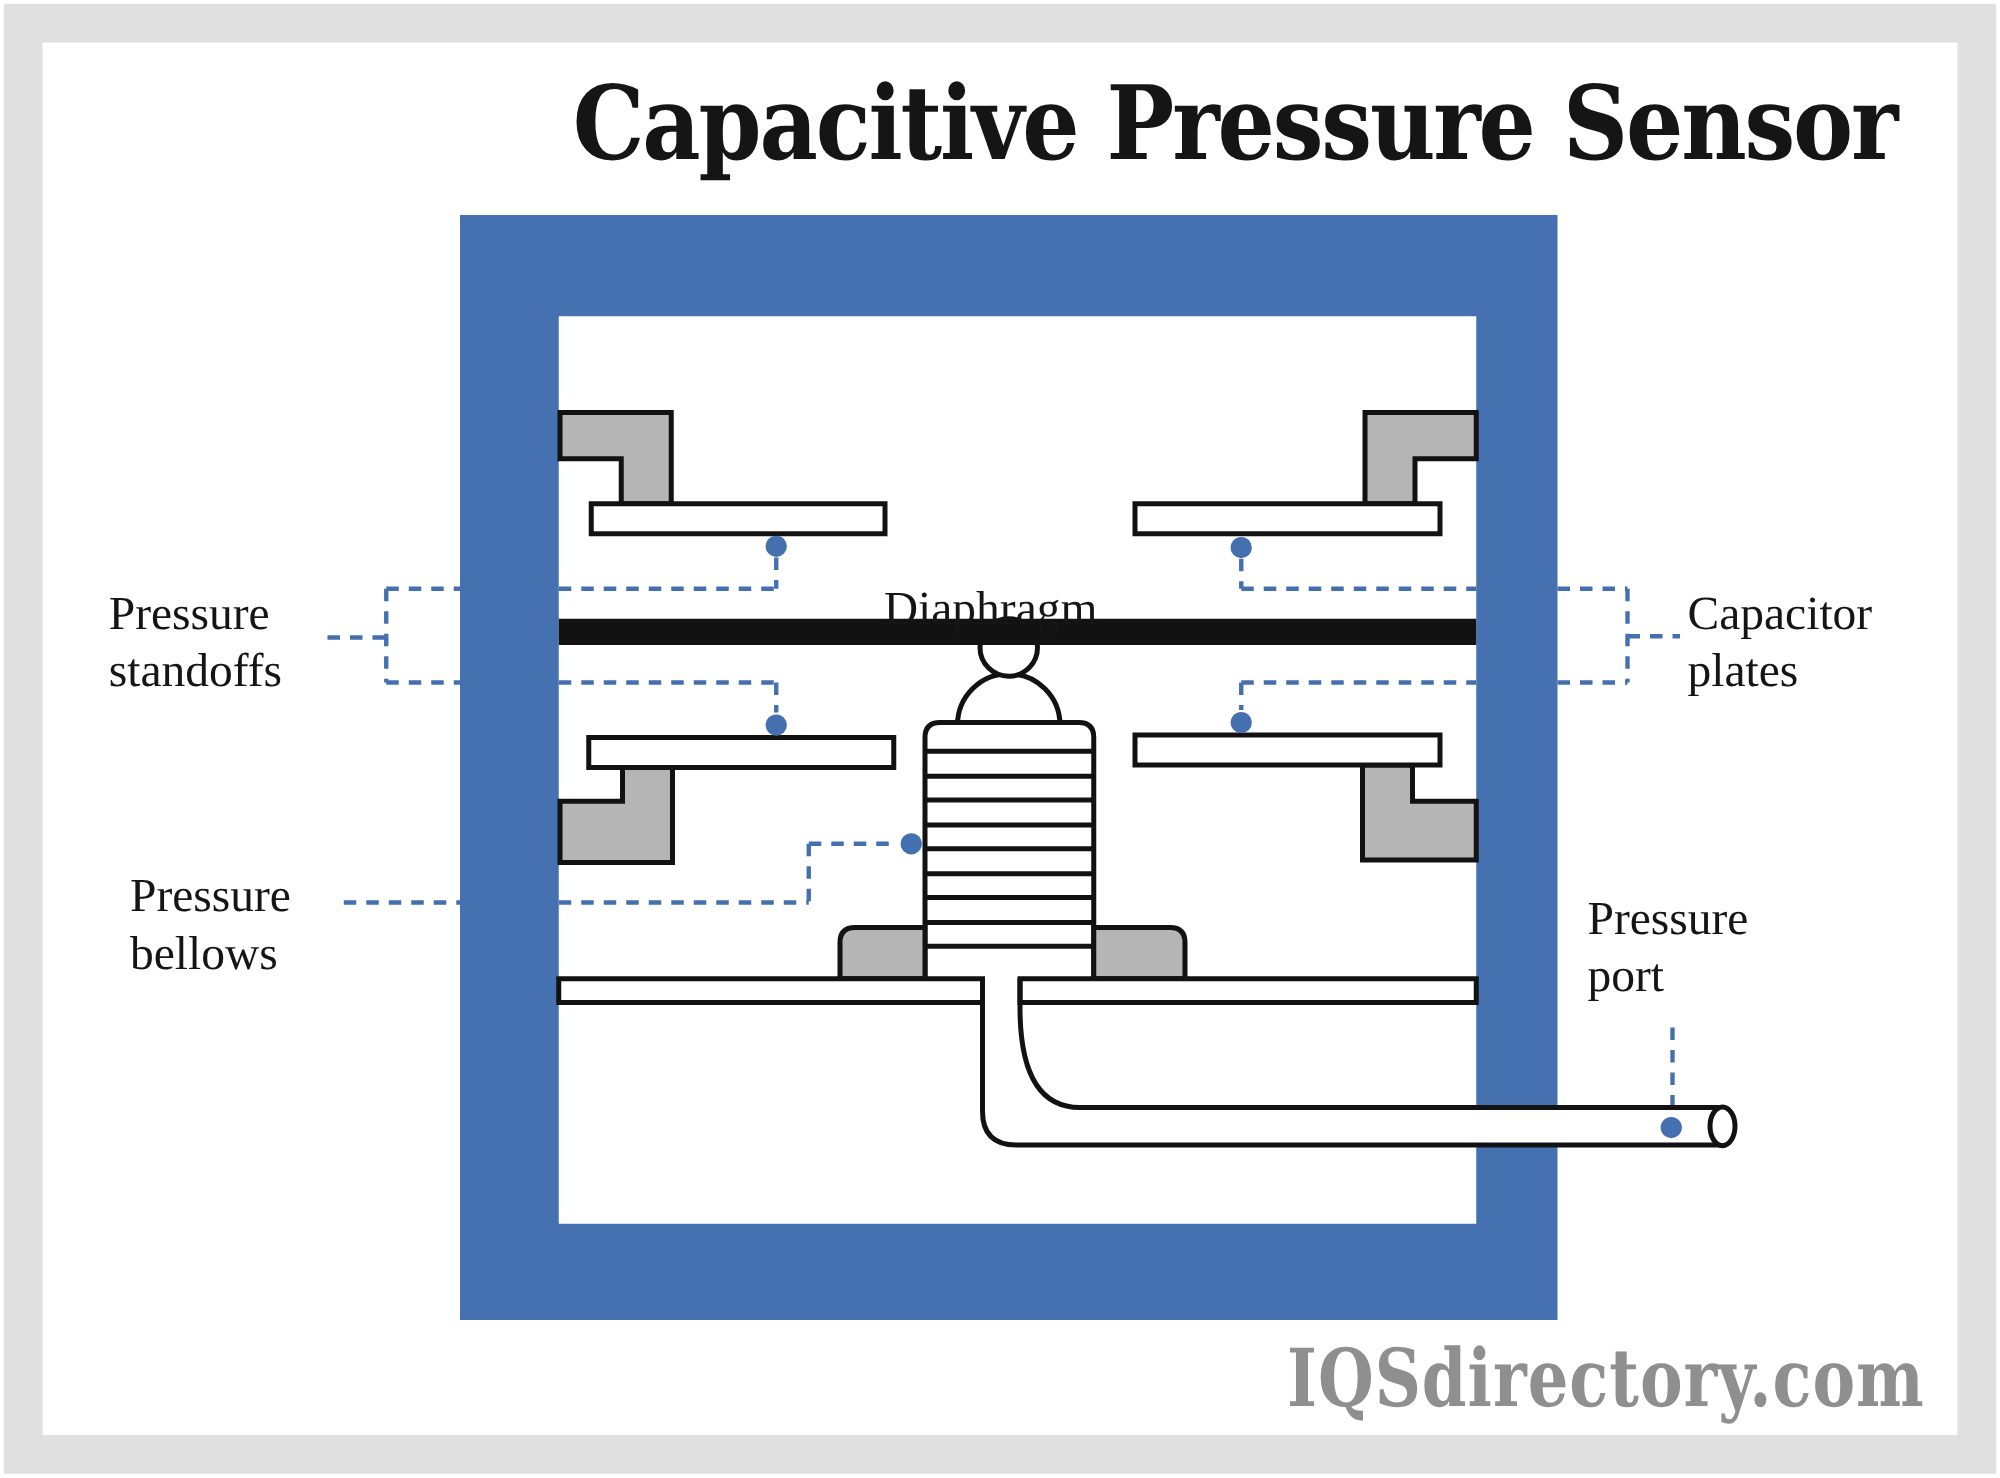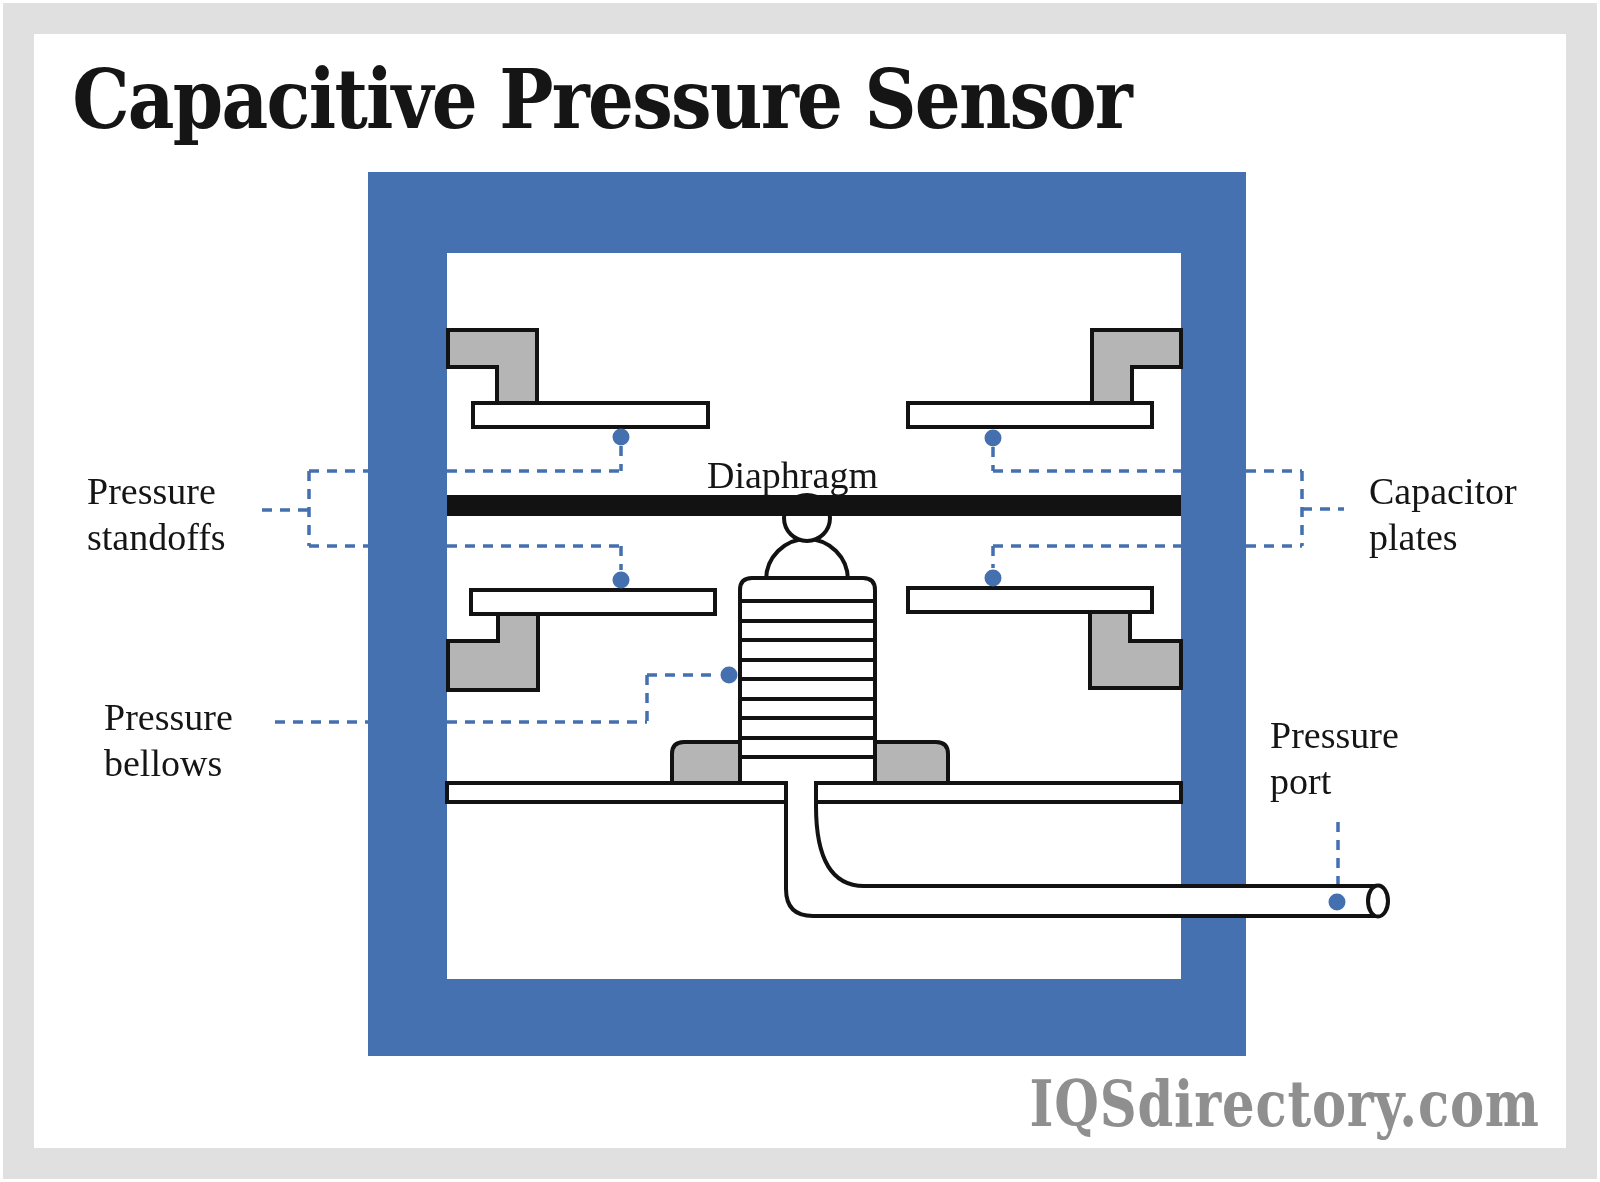--- a/index.html
+++ b/index.html
@@ -16,21 +16,21 @@
   body{
     width:1600px;height:1182px;position:relative;overflow:hidden;
     background:#fff;font-family:"Liberation Serif",serif;
   }
   .page-border{
     position:absolute;left:3px;top:3px;right:3px;bottom:3px;
     border:31px solid var(--page-border-gray);
     pointer-events:none;
   }
   .title-wrap{
-    position:absolute;left:0;right:11px;top:58px;text-align:left;
+    position:absolute;left:0;right:11px;top:58px;text-align:right;
   }
   .title{
     display:inline-block;
     font-family:"DejaVu Serif",serif;font-weight:bold;font-size:82px;
     color:var(--label-black);letter-spacing:-2px;line-height:82px;
     transform:scaleX(.88);transform-origin:50% 50%;white-space:nowrap;
   }
   .diagram-svg{position:absolute;left:0;top:0;}
   .label{
     position:absolute;font-size:38px;line-height:46px;
@@ -144,30 +144,30 @@
   <g>
     <circle class="dot" cx="621" cy="437" r="8.5"></circle>
     <circle class="dot" cx="993" cy="438" r="8.5"></circle>
     <circle class="dot" cx="621" cy="580" r="8.5"></circle>
     <circle class="dot" cx="993" cy="578" r="8.5"></circle>
     <circle class="dot" cx="729" cy="675" r="8.5"></circle>
     <circle class="dot" cx="1337" cy="902" r="8.5"></circle>
   </g>
 </svg>
 
-<div class="label" style="left:707px;top:452px;">
+<div class="label" style="left:707px;top:464px;">
   <span>Diaphragm</span>
 </div>
 
 <div class="label" style="left:87px;top:468px;">
   <span>Pressure</span>
   <span>standoffs</span>
 </div>
 
-<div class="label" style="left:1350px;top:468px;margin-left:19px;">
+<div class="label" style="left:1350px;top:468px;">
   <span>Capacitor</span>
   <span>plates</span>
 </div>
 
 <div class="label" style="left:104px;top:694px;">
   <span>Pressure</span>
   <span>bellows</span>
 </div>
 
 <div class="label" style="left:1270px;top:712px;">

